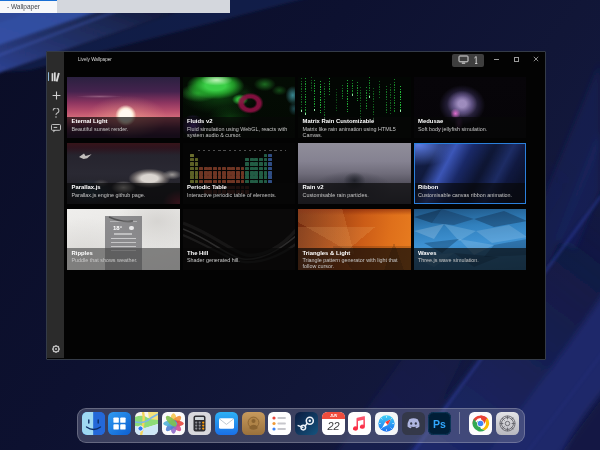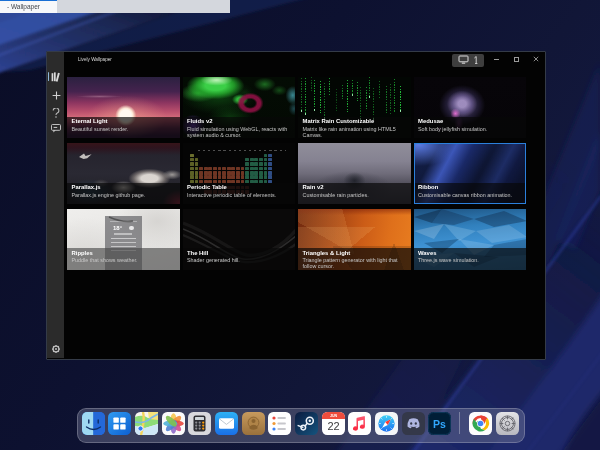--- a/index.html
+++ b/index.html
@@ -535,21 +535,21 @@
             <stop offset="0" stop-color="#0b1b3f"></stop>
             <stop offset="1" stop-color="#15547e"></stop>
           </linearGradient>
         </defs>
 <circle cx="14.8" cy="8.8" r="3.5" fill="none" stroke="#eef2f8" stroke-width="1.6"></circle>
 <circle cx="14.8" cy="8.8" r="1.2" fill="#eef2f8"></circle>
 <circle cx="8.3" cy="15.6" r="2.3" fill="none" stroke="#eef2f8" stroke-width="1.5"></circle>
 <path d="M2.6 13.4 L8.4 15.6 M9.9 14.3 L12.2 11.3" stroke="#eef2f8" stroke-width="1.4"></path>
 </svg>
     </div>
-<div class="dic" style="left:321.7px;top:411.5px;">
+<div class="dic" style="left:321.7px;top:411.5px;font-style:italic;">
       <svg viewBox="0 0 23 23">
 <rect width="23" height="23" rx="5.2" fill="#fff"></rect>
 <path d="M0 5.2 A5.2 5.2 0 0 1 5.2 0 H17.8 A5.2 5.2 0 0 1 23 5.2 V7 H0 Z" fill="#ef4d3d"></path>
 <text x="11.5" y="5" font-family="Liberation Sans" font-size="3.6" fill="#fff" text-anchor="middle" font-weight="bold">JUN</text>
 <text x="11.5" y="18.3" font-family="Liberation Sans" font-size="11" fill="#3a3a3c" text-anchor="middle" font-weight="300">22</text>
 </svg>
     </div>
 <div class="dic" style="left:348.4px;top:411.5px;">
       <svg viewBox="0 0 23 23">
 <rect width="23" height="23" rx="5.2" fill="#fff"></rect>

